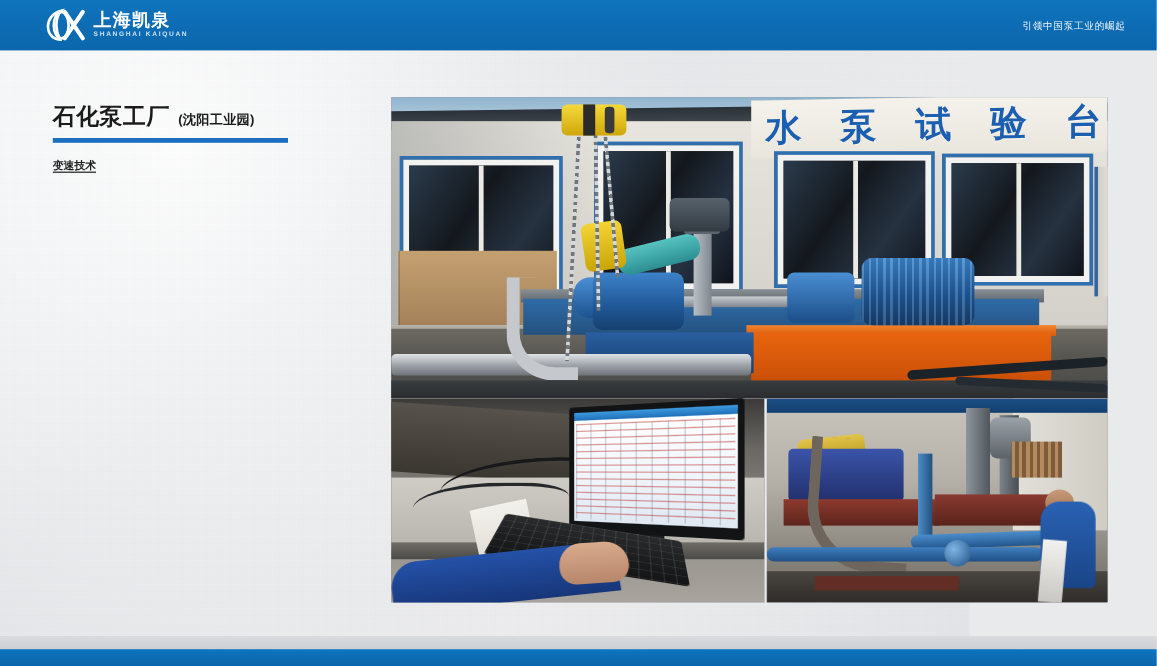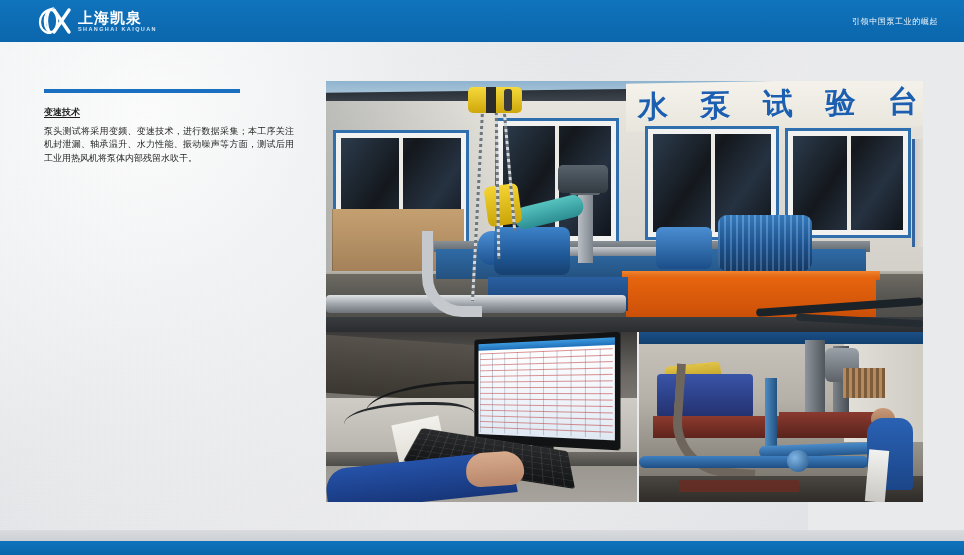--- a/index.html
+++ b/index.html
@@ -568,23 +568,26 @@
       </svg>
       <span class="logo-text">
         <span class="logo-cn">上海凯泉</span>
         <span class="logo-en">SHANGHAI KAIQUAN</span>
       </span>
     </div>
     <div class="tagline">引领中国泵工业的崛起</div>
   </div>
 
   <div class="left-col">
+    <div class="title-row">
+      <span class="title-main">石化泵工厂</span>
+      <span class="title-sub">(沈阳工业园)</span>
+    </div>
     <div class="title-rule"></div>
     <div class="section-label">变速技术</div>
-    <div class="body-text">泵头测试将采用变频、变速技术，进行数据采集；本工序关注机封泄漏、轴承温升、水力性能、振动噪声等方面，测试后用工业用热风机将泵体内部残留水吹干。</div>
   </div>
 
   <div class="collage">
 
     <div class="photo photo-top">
       <div class="ph-layer t-sky"></div>
       <div class="ph-layer t-roof"></div>
       <div class="ph-layer t-wall"></div>
       <div class="ph-layer t-wallshade"></div>
       <div class="ph-layer t-banner"></div>

